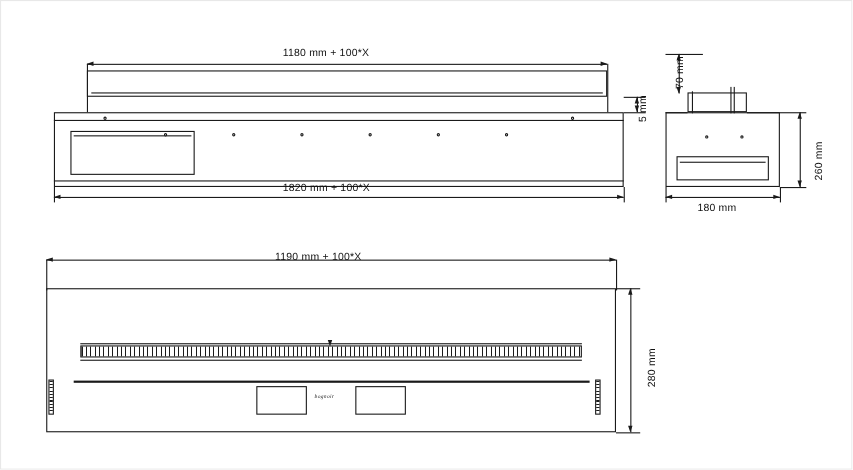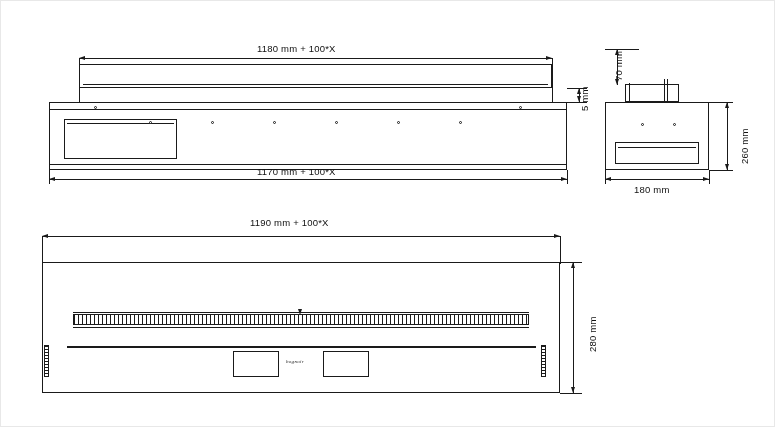--- a/index.html
+++ b/index.html
@@ -136,21 +136,21 @@
   <div class="ln v" style="left:578px; top:87px; height:14px;"></div>
   <div class="arrowU" style="left:575.5px; top:87px;"></div>
   <div class="arrowD" style="left:575.5px; top:95px;"></div>
   <div class="dimtext vert" style="left:578px; top:110px;">5 mm</div>
 
   <div class="ln h" style="left:48px; top:178px; width:518px;"></div>
   <div class="arrowL" style="left:48px; top:175.5px;"></div>
   <div class="arrowR" style="left:560px; top:175.5px;"></div>
   <div class="tick" style="left:48px; top:169px; height:14px;"></div>
   <div class="tick" style="left:566px; top:169px; height:14px;"></div>
-  <div class="dimtext" style="left:256px; top:165px;">1170 mm + 100*X</div>
+  <div class="dimtext" style="left:256px; top:165px;">1820 mm + 100*X</div>
 
   <div class="ln h" style="left:604px; top:48px; width:34px;"></div>
   <div class="ln v" style="left:616px; top:48px; height:36px;"></div>
   <div class="arrowU" style="left:613.5px; top:48px;"></div>
   <div class="arrowD" style="left:613.5px; top:78px;"></div>
   <div class="dimtext vert" style="left:612px; top:80px;">70 mm</div>
 
   <div class="box" style="left:624px; top:83px; width:54px; height:18px;"></div>
   <div class="ln h" style="left:604px; top:101px; width:20px;"></div>
   <div class="ln h" style="left:678px; top:101px; width:30px;"></div>
@@ -171,21 +171,21 @@
   <div class="arrowD" style="left:723.5px; top:163px;"></div>
   <div class="dimtext vert" style="left:738px; top:163px;">260 mm</div>
 
   <div class="ln h" style="left:604px; top:178px; width:104px;"></div>
   <div class="arrowL" style="left:604px; top:175.5px;"></div>
   <div class="arrowR" style="left:702px; top:175.5px;"></div>
   <div class="tick" style="left:604px; top:169px; height:14px;"></div>
   <div class="tick" style="left:708px; top:169px; height:14px;"></div>
   <div class="dimtext" style="left:633px; top:183px;">180 mm</div>
 
-  <div class="dimtext" style="left:249px; top:216px;text-align:center;">1190 mm + 100*X</div>
+  <div class="dimtext" style="left:249px; top:227px;text-align:center;">1190 mm + 100*X</div>
   <div class="ln h" style="left:41px; top:235px; width:518px;"></div>
   <div class="arrowL" style="left:41px; top:232.5px;"></div>
   <div class="arrowR" style="left:553px; top:232.5px;"></div>
   <div class="tick" style="left:41px; top:235px; height:28px;"></div>
   <div class="tick" style="left:559px; top:235px; height:28px;"></div>
 
   <div class="box" style="left:41px; top:261px; width:518px; height:131px;"></div>
 
   <div class="grille" style="left:72px; top:313px; width:456px; height:11px;"></div>
   <div class="ln h" style="left:72px; top:311px; width:456px;"></div>

